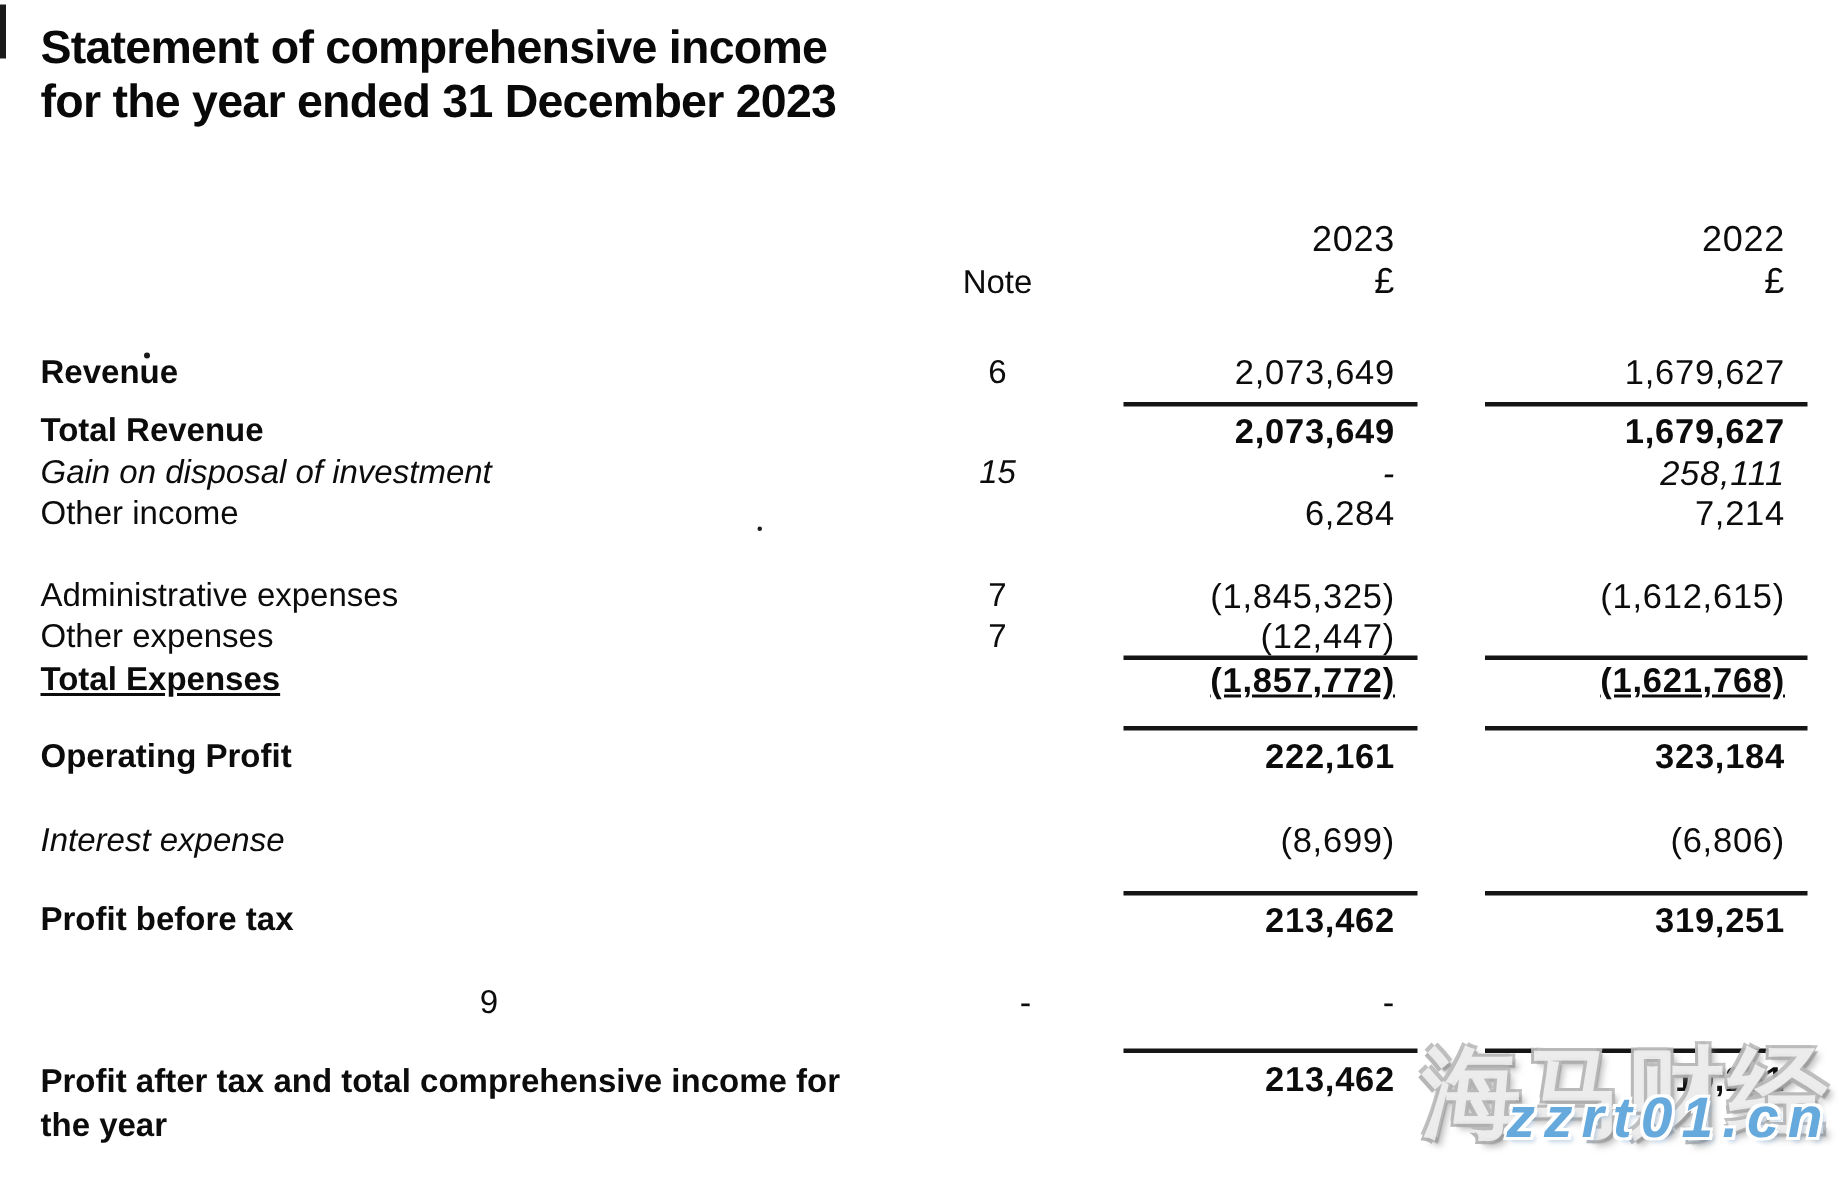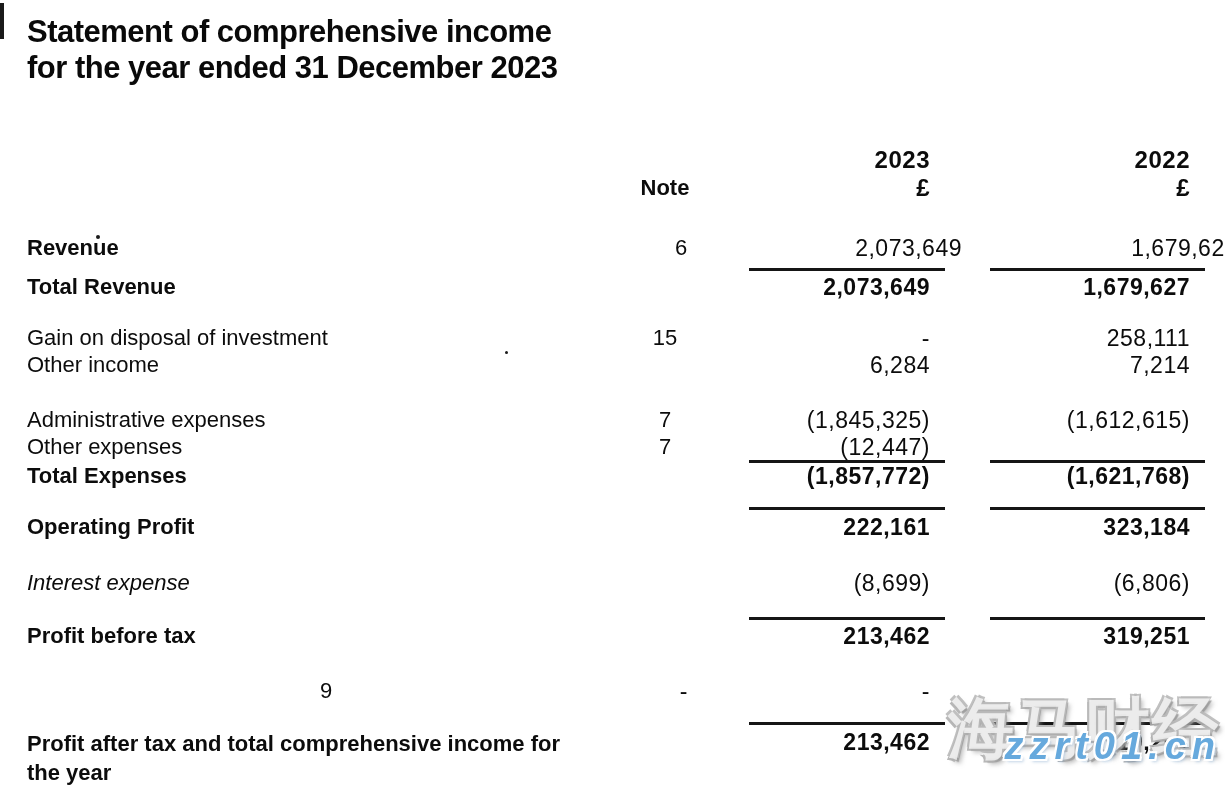--- a/index.html
+++ b/index.html
@@ -22,44 +22,44 @@
     grid-template-columns:598px 80px 242px 260px;
     line-height:26px;
     font-size:22px;
   }
   .cell-label  { text-align:left; }
   .cell-note   { text-align:center; font-size:22px; }
   .cell-v      { text-align:right; padding-right:17px; font-size:23px; letter-spacing:0.5px; white-space:nowrap; }
   .bold        { font-weight:700; }
   .italic      { font-style:italic; }
 
-  .hdr  { font-weight:700; }
+  .hdr  { font-weight:400; }
   .hdr .cell-v { font-size:24px; }
   .hdr .cell-note { font-size:22px; }
 
   .rule-row { display:grid; grid-template-columns:598px 80px 242px 260px; }
   .rule { height:3px; background:#151515; margin:0 2px 0 auto; }
   .rule.w23 { width:196px; }
   .rule.w22 { width:215px; }
 
   
   .two-line .cell-label { line-height:29px; }
 
   
   .m-hdr1 { margin-top:61px; }
   .m-hdr2 { margin-top:2px; }
-  .m-revenue { margin-top:34px;gap:16px; }
+  .m-revenue { margin-top:34px; }
   .m-rule1 { margin-top:7px; }
   .m-totalrev { margin-top:3px; }
-  .m-gain { margin-top:25px; }
+  .m-gain { margin-top:2px;font-style:italic; }
   .m-otherinc { margin-top:1px; }
   .m-admin { margin-top:29px; }
   .m-otherexp { margin-top:1px; }
   .m-ruleoe { margin-top:0px; }
-  .m-totalexp { margin-top:0px; }
+  .m-totalexp { margin-top:0px;text-decoration:underline; }
   .m-rule2 { margin-top:18px; }
   .m-opprofit { margin-top:4px; }
   .m-interest { margin-top:30px; }
   .m-rule3 { margin-top:21px; }
   .m-pbt { margin-top:3px; }
   .m-inctax { margin-top:29px; }
   .m-rule4 { margin-top:18px; }
   .m-pat { margin-top:4px; }
 
   

